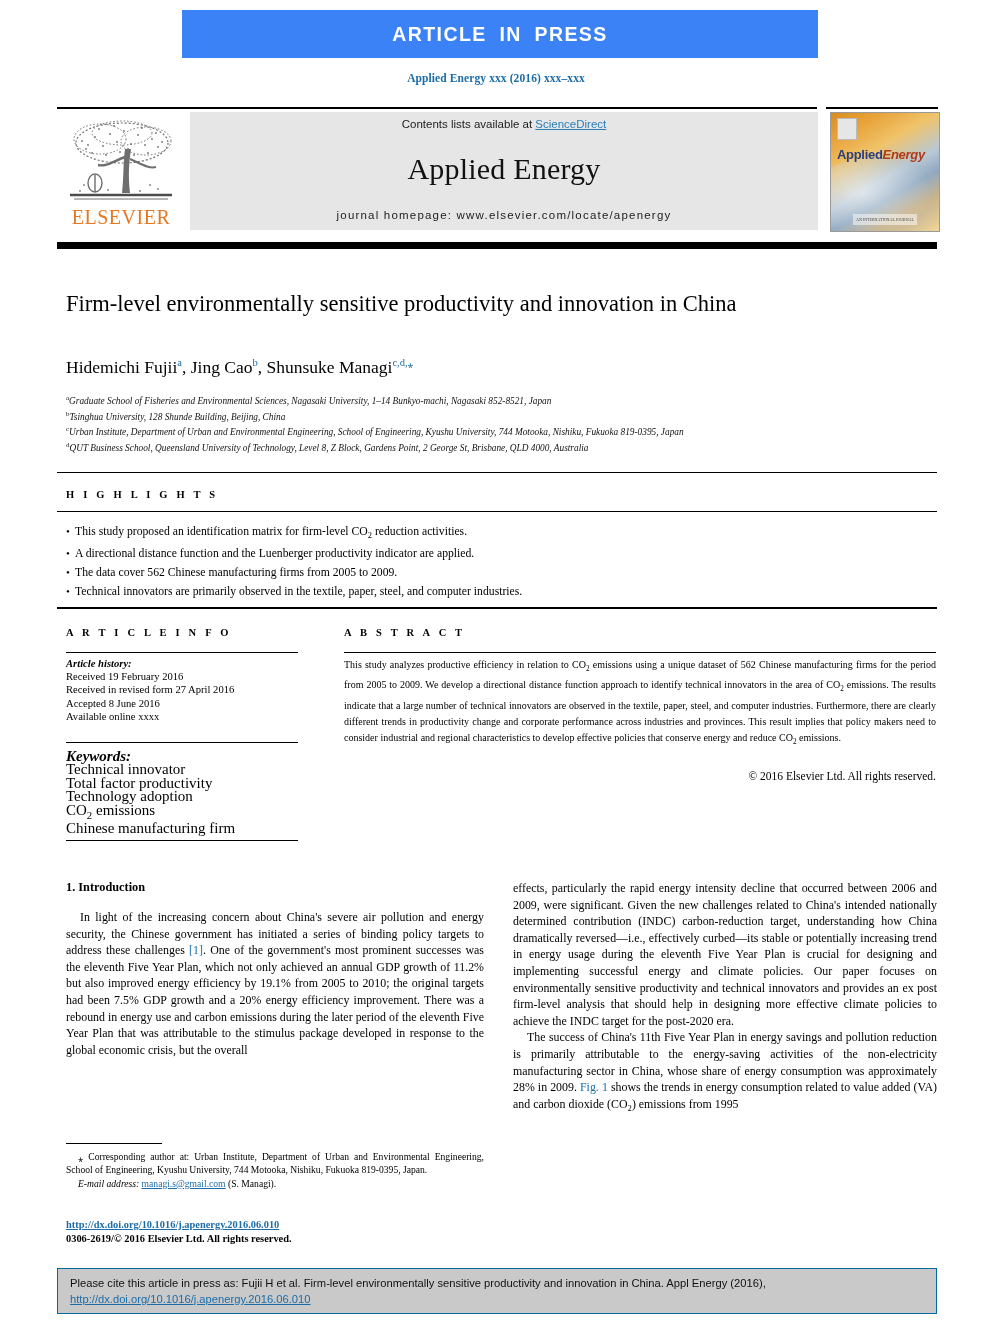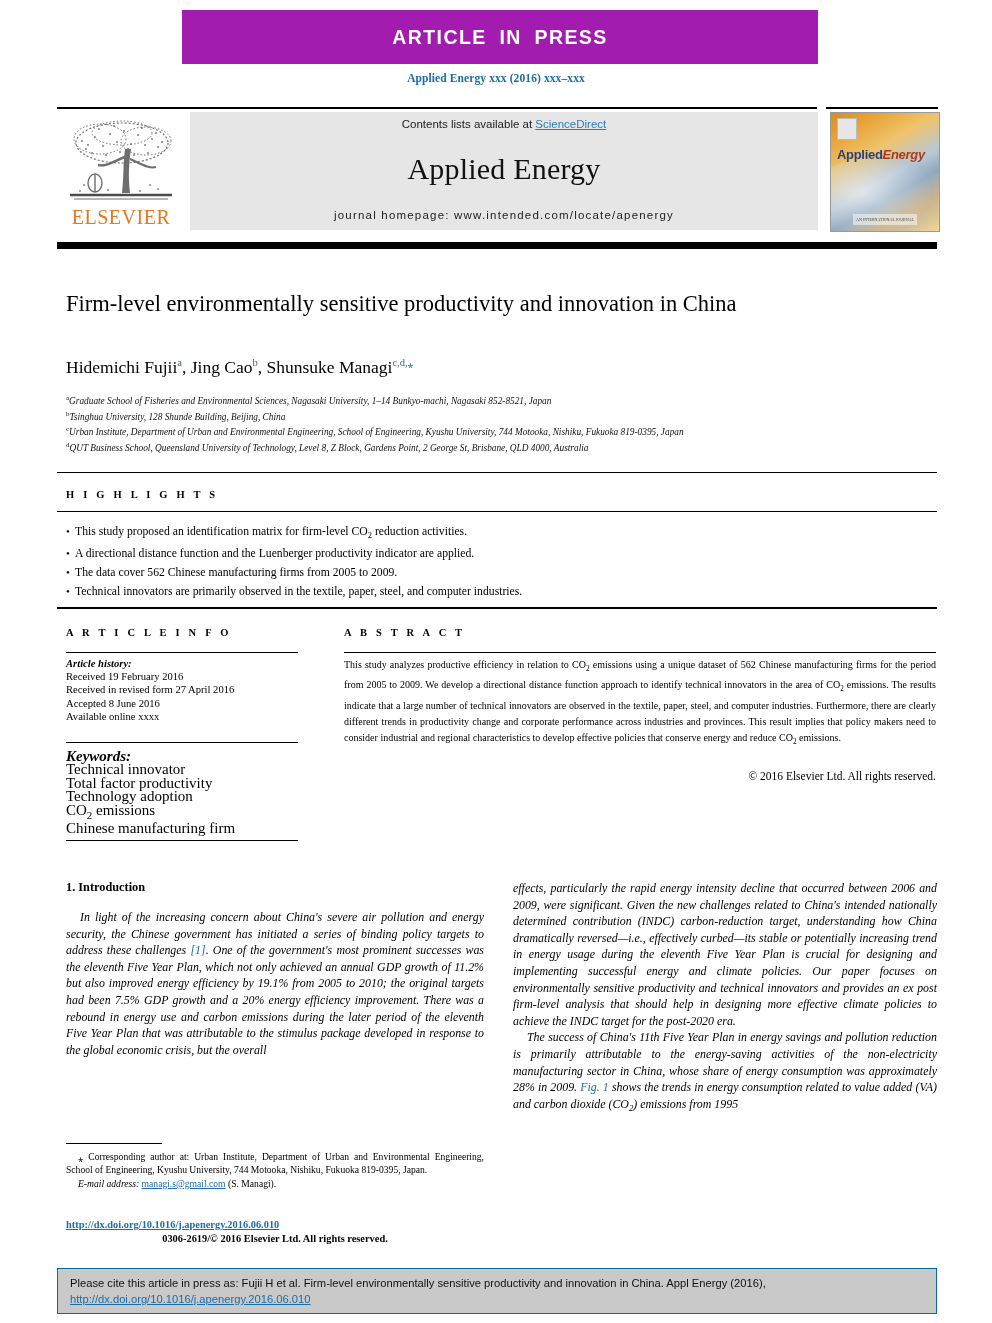--- a/index.html
+++ b/index.html
@@ -22,22 +22,22 @@
     width: 992px;
     height: 1323px;
   }
 
   
   .aip-banner {
     position: absolute;
     left: 182px;
     top: 10px;
     width: 636px;
-    height: 54px;
-    background: #a21caf;
+    height: 48px;
+    background: #3b82f6;
     display: flex;
     align-items: center;
     justify-content: center;
   }
   .aip-banner .aip-text {
     font-family: "Liberation Sans", sans-serif;
     font-weight: bold;
     font-size: 19.5px;
     letter-spacing: 1.4px;
     color: #ffffff;
@@ -357,21 +357,20 @@
     font-size: 12.3px;
     margin: 0 0 14px 0;
   }
   .body-par {
     font-family: "Liberation Serif", serif;
     font-size: 11.9px;
     line-height: 16.6px;
     text-align: justify;
     margin: 0;
     text-indent: 14px;
-    font-style: italic;
   }
   .body-par + .body-par { margin-top: 0; }
   .lnk { color: #1b6ca8; }
 
   
   .footnote-rule {
     position: absolute;
     left: 66px; top: 1143px;
     width: 96px; height: 1px;
     background: #000;
@@ -391,21 +390,21 @@
   .doi-block {
     position: absolute;
     left: 66px; top: 1218px;
     width: 418px;
     font-family: "Liberation Serif", serif;
     font-size: 10.4px;
     line-height: 14px;
     font-weight: bold;
   }
   .doi-block .doi-url { color: #1b6ca8; }
-  .doi-block .issn { color: #000; text-align: center; }
+  .doi-block .issn { color: #000; }
 
   
   .cite-box {
     position: absolute;
     left: 57px; top: 1268px;
     width: 878px; height: 44px;
     background: #c9c9c9;
     border: 1px solid #0369a1;
   }
   .cite-text {
@@ -436,21 +435,21 @@
   <div class="masthead-rule-top-right"></div>
 
   <div class="masthead-band"></div>
 
   <div class="contents-line">
     <span>Contents lists available at </span><a class="sd-link" href="#">ScienceDirect</a>
   </div>
 
   <div class="journal-name">Applied Energy</div>
 
-  <div class="journal-homepage">journal homepage: www.intended.com/locate/apenergy</div>
+  <div class="journal-homepage">journal homepage: www.elsevier.com/locate/apenergy</div>
 
   <div class="elsevier-logo">
     <svg viewBox="0 0 118 100" width="118" height="100" aria-hidden="true">
       <g fill="#5a5a5a">
 
         <ellipse cx="60" cy="28" rx="46" ry="20" fill="none" stroke="#6e6e6e" stroke-width="1.2" stroke-dasharray="2 2"></ellipse>
         <ellipse cx="38" cy="24" rx="26" ry="15" fill="none" stroke="#6e6e6e" stroke-width="1" stroke-dasharray="1.5 2"></ellipse>
         <ellipse cx="84" cy="26" rx="25" ry="14" fill="none" stroke="#6e6e6e" stroke-width="1" stroke-dasharray="1.5 2"></ellipse>
         <ellipse cx="60" cy="18" rx="30" ry="12" fill="none" stroke="#6e6e6e" stroke-width="1" stroke-dasharray="1.5 2"></ellipse>
 

